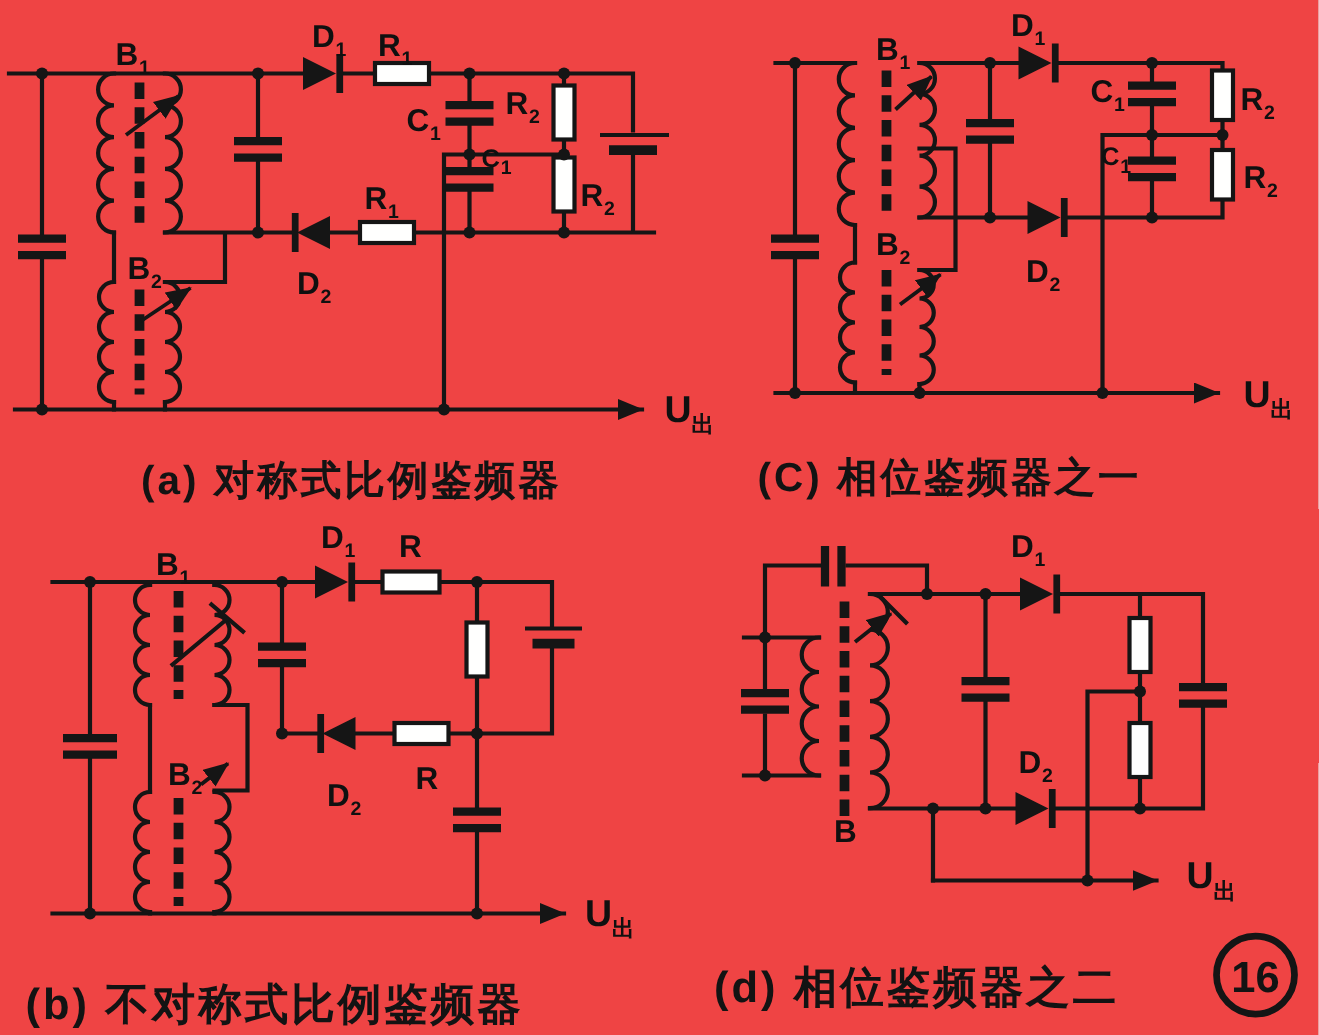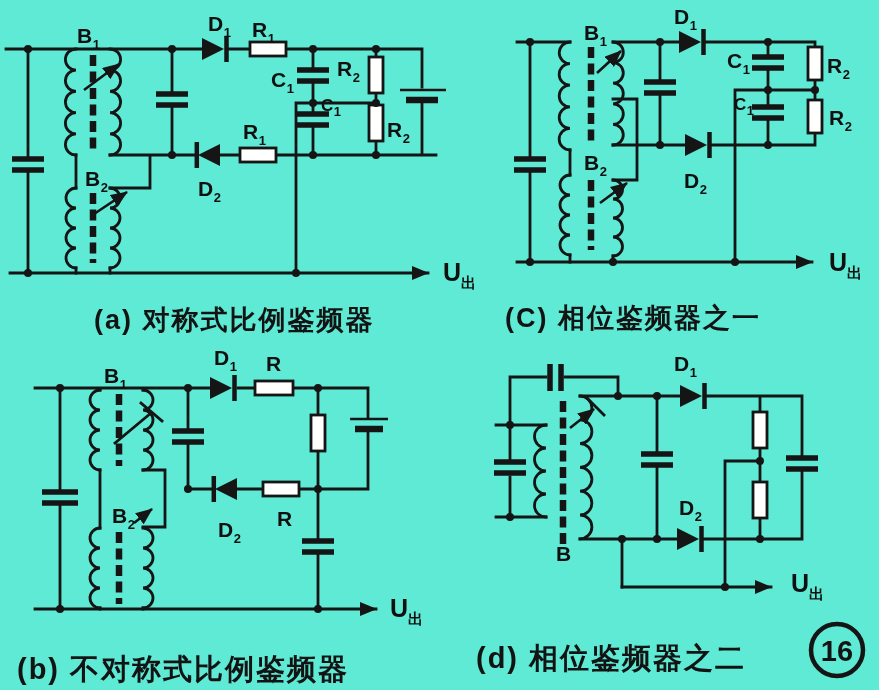--- a/index.html
+++ b/index.html
@@ -1,16 +1,16 @@
 <!DOCTYPE html>
 <html><head>
 <meta charset="utf-8">
 <style>
   html,body { margin:0; padding:0; background:#e8e8e4; }
-  .page { position:relative; width:879px; height:690px; background:#5eead4; overflow:hidden;
+  .page { position:relative; width:879px; height:690px; background:#ef4444; overflow:hidden;
           font-family:"Liberation Sans", sans-serif; }
   svg { position:absolute; left:0; top:0; }
   .w   { stroke:#151515; stroke-width:2.8; fill:none; stroke-linecap:square; }
   .arr { marker-end:url(#ah); }
   .plate { stroke:#151515; stroke-width:5.5; fill:none; stroke-linecap:butt; }
   .plate-thin  { stroke:#151515; stroke-width:2.6; fill:none; }
   .plate-thick { stroke:#151515; stroke-width:6.5; fill:none; }
   .core { stroke:#151515; stroke-width:6.5; fill:none; stroke-dasharray:11 5.5; }
   .res { fill:#fffffe; stroke:#151515; stroke-width:2.8; }
   .dot { fill:#151515; }

